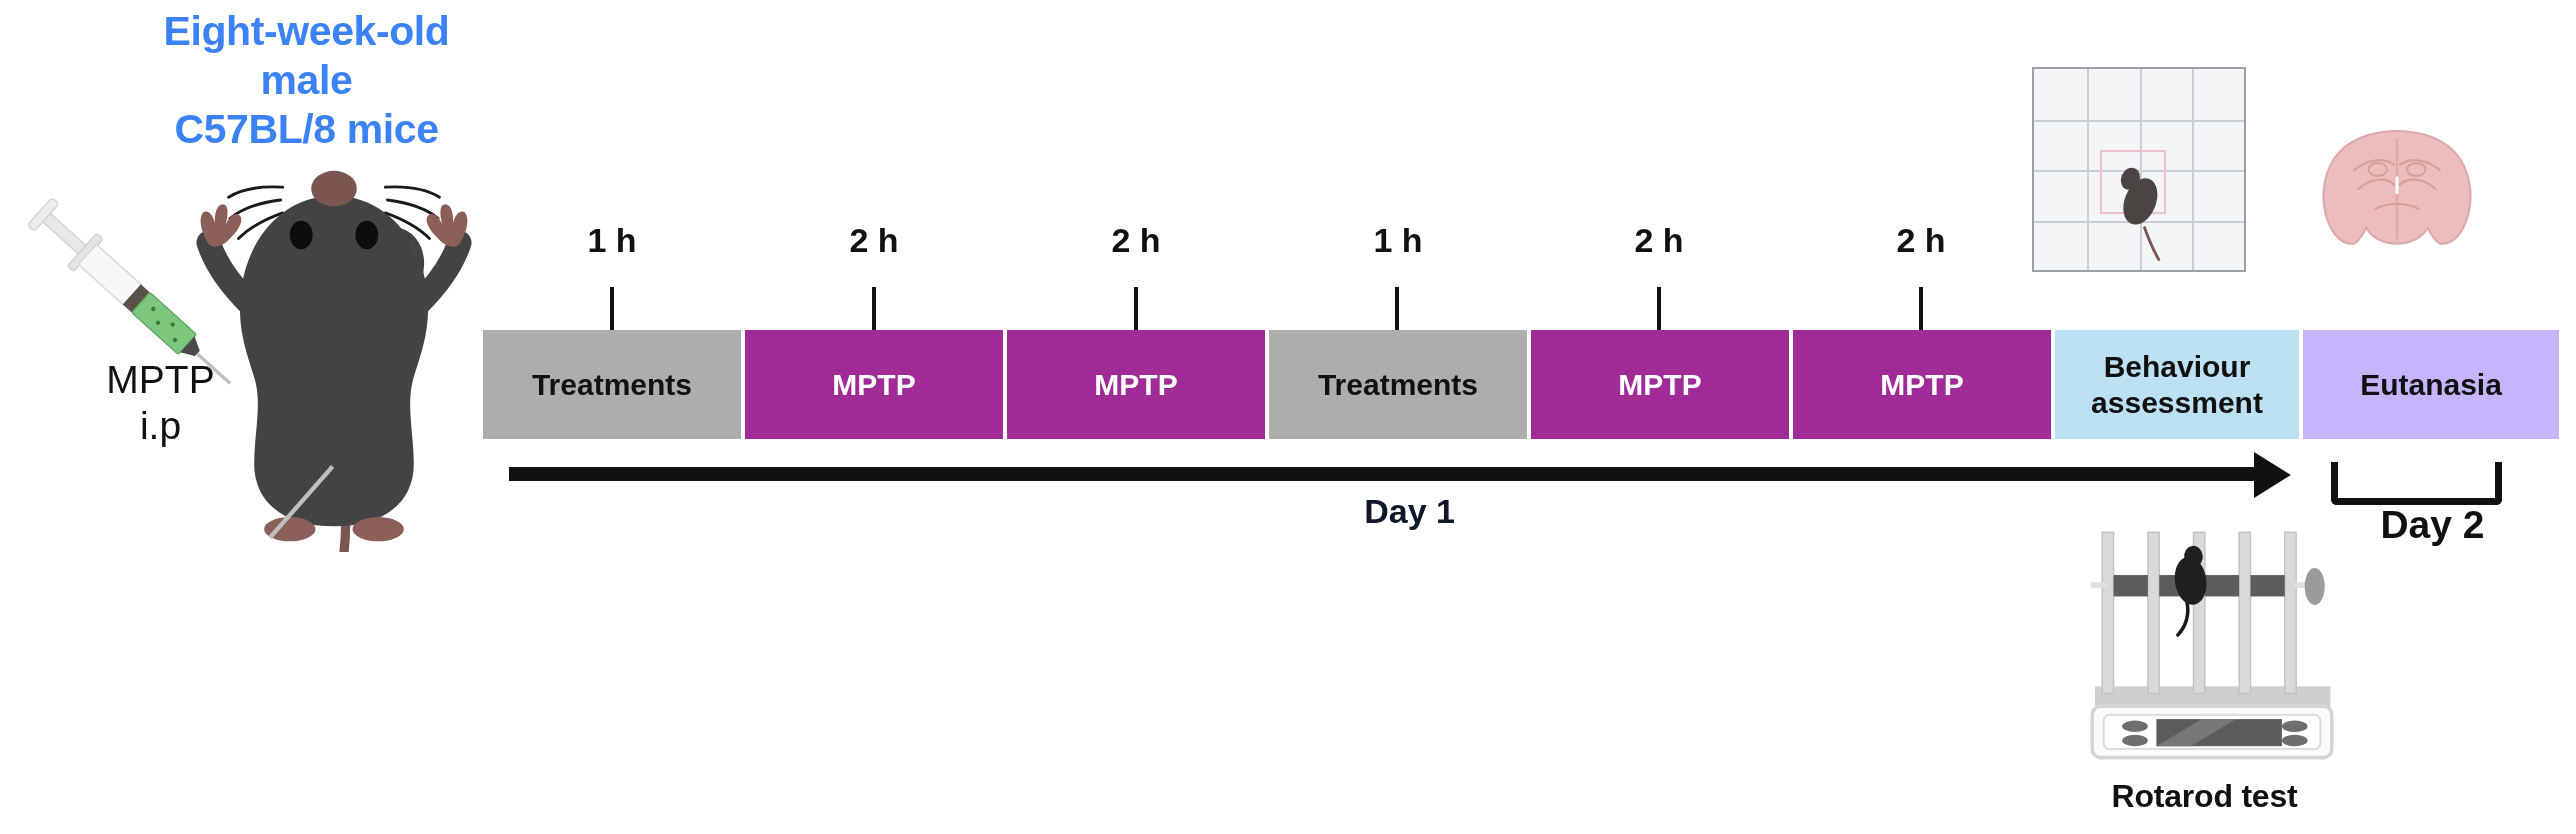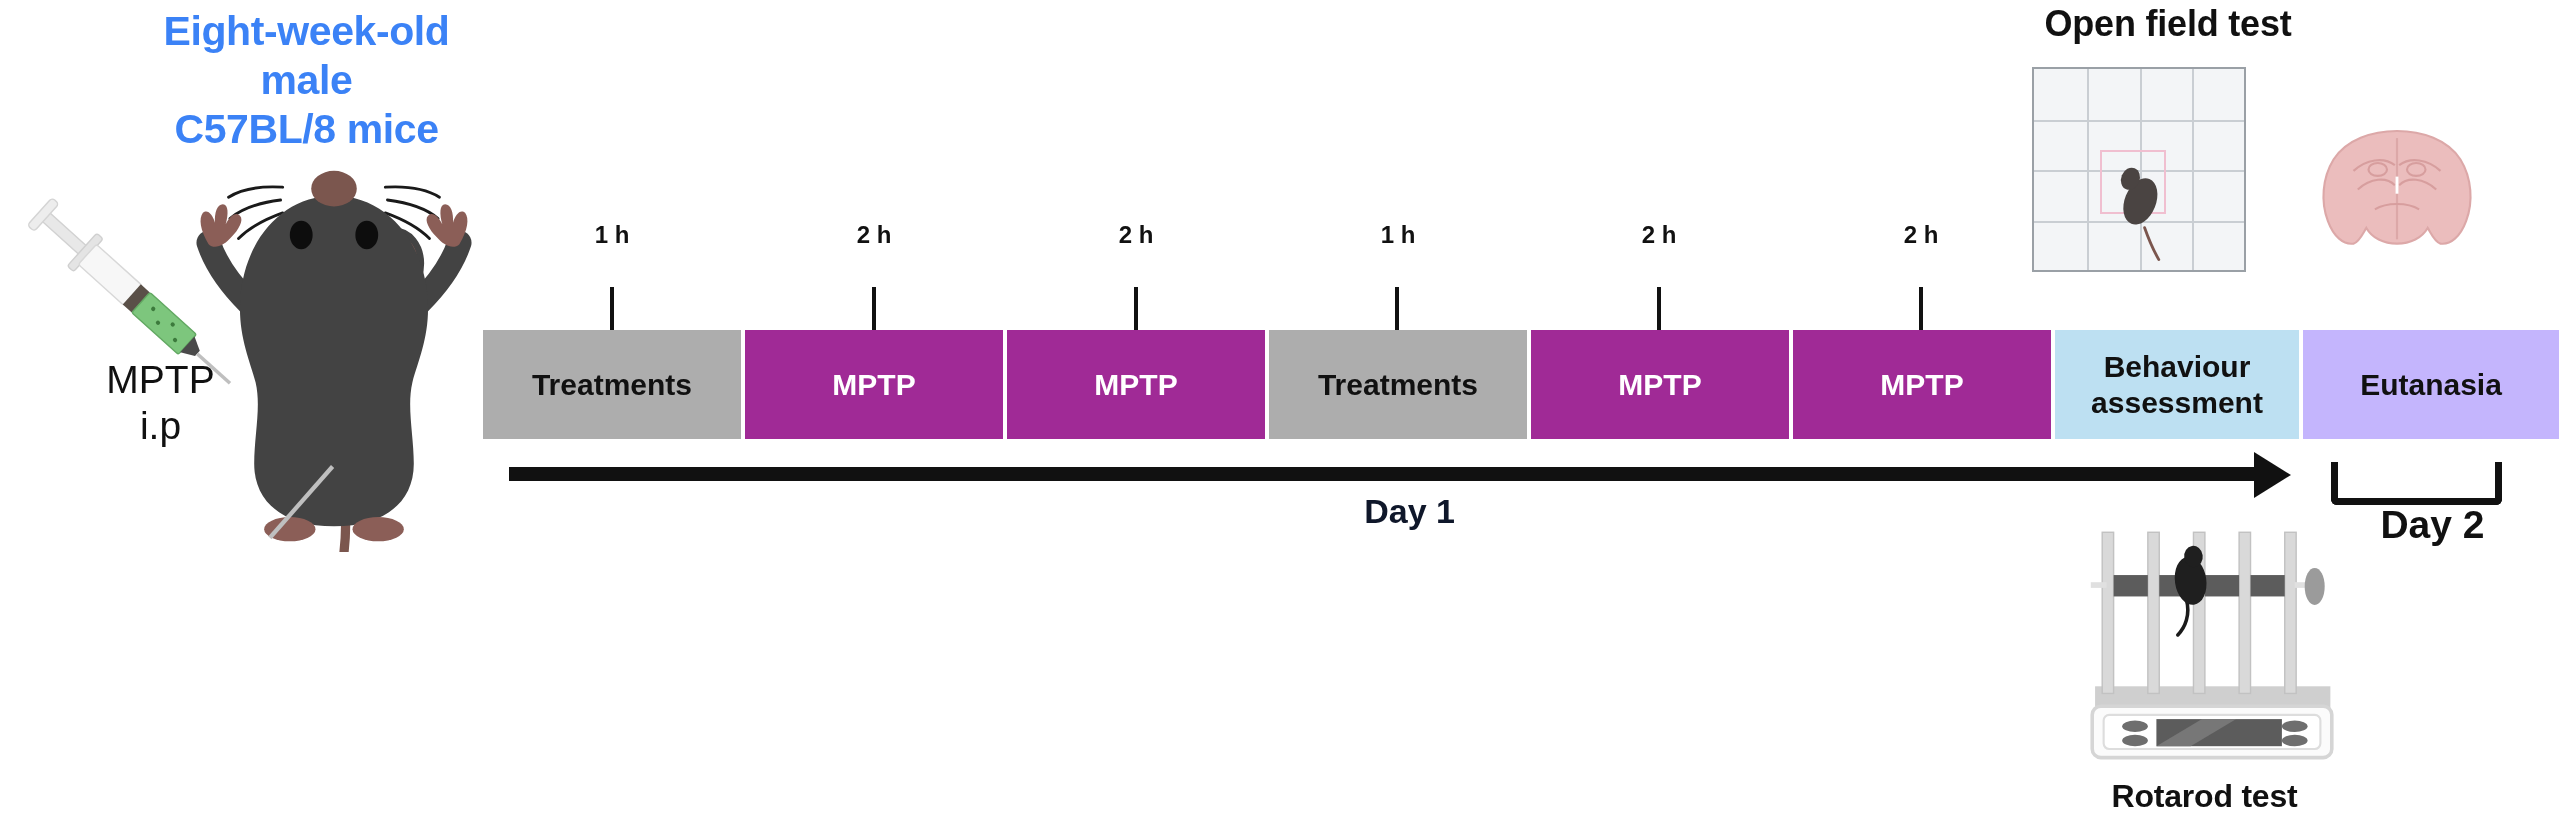--- a/index.html
+++ b/index.html
@@ -99,21 +99,21 @@
     width: 4.3px;
     background: #111111;
     top: 287px;
     height: 44px;
   }
   .tick-label {
     top: 221px;
     width: 128px;
     margin-left: -64px;
     text-align: center;
-    font-size: 24px;
+    font-size: 34px;
     font-weight: bold;
     color: #111111;
   }
 
   
   .arrow-line {
     left: 509px; top: 467px;
     width: 1751px; height: 14.3px;
     background: #111111;
   }
@@ -296,21 +296,20 @@
     <span>Eutanasia</span>
   </div>
 
   <div class="abs arrow-line"></div>
   <div class="abs arrow-head"></div>
   <div class="abs lbl-day1">Day 1</div>
 
   <div class="abs bracket"></div>
   <div class="abs lbl-day2">Day 2</div>
 
-  <div class="abs lbl-open-field">Open field test</div>
 
   <div class="abs arena">
     <div class="abs arena-gl arena-gl-h" style="top:51px;"></div>
     <div class="abs arena-gl arena-gl-h" style="top:101px;"></div>
     <div class="abs arena-gl arena-gl-h" style="top:152px;"></div>
     <div class="abs arena-gl arena-gl-v" style="left:53px;"></div>
     <div class="abs arena-gl arena-gl-v" style="left:106px;"></div>
     <div class="abs arena-gl arena-gl-v" style="left:158px;"></div>
     <div class="abs arena-center"></div>
 

